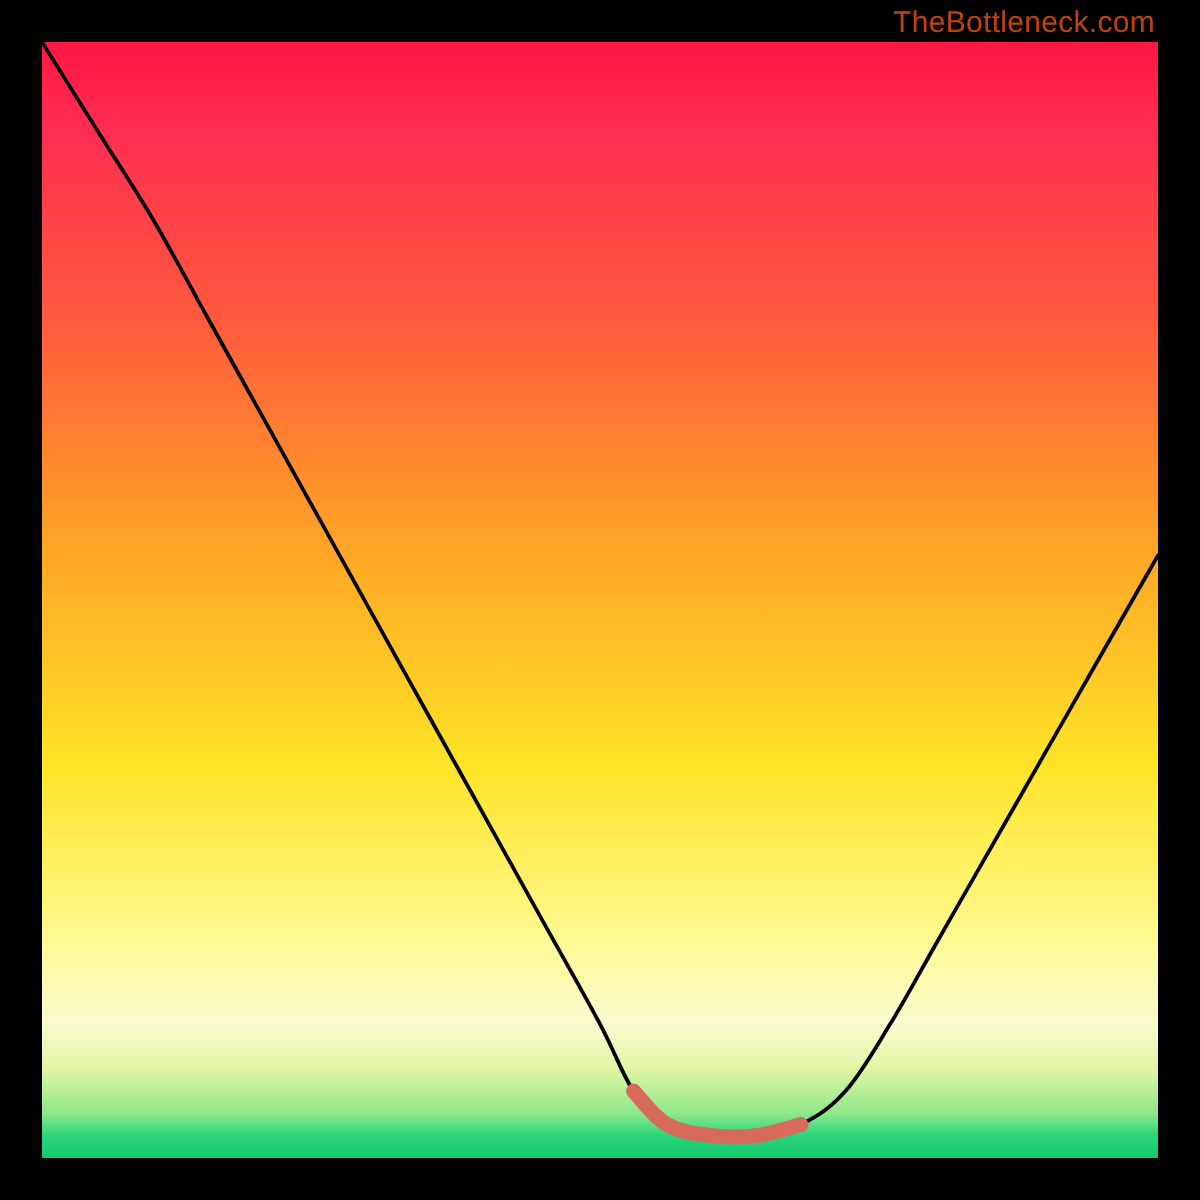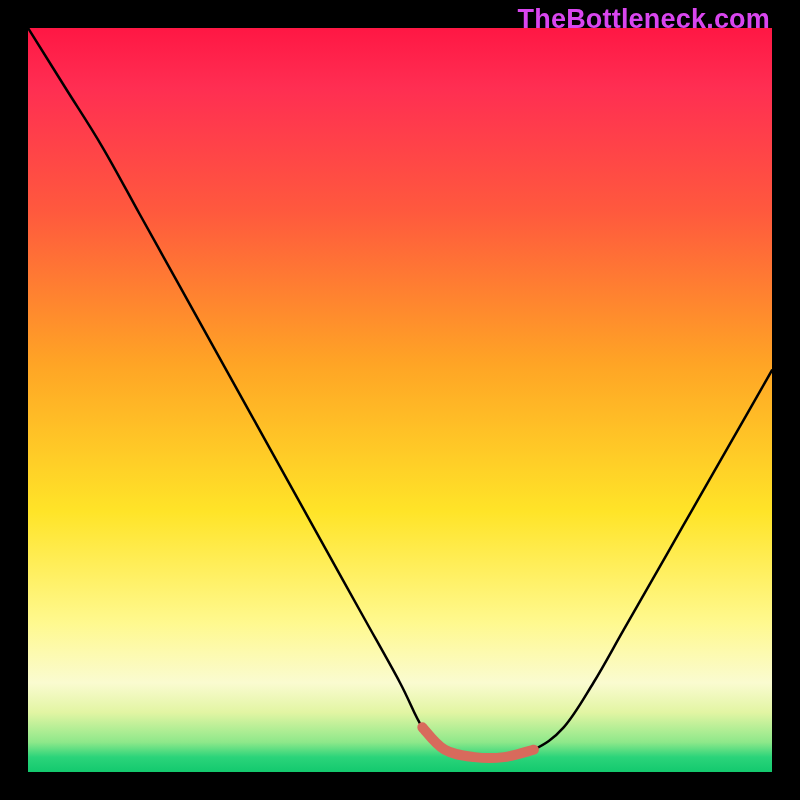--- a/index.html
+++ b/index.html
@@ -36,23 +36,23 @@
       #8ee88a 96%,
       #2bd47a 98%,
       #13c96e 100%
     );
     overflow: hidden;
   }
   .watermark {
     position: absolute;
     top: 4px;
     right: 30px;
-    color: #d946ef;
-    font-size: 27px;
-    font-weight: 700;
+    color: #c2410c;
+    font-size: 20px;
+    font-weight: 400;
     letter-spacing: 0.2px;
   }
   svg.curve {
     position: absolute;
     left: 0;
     top: 0;
     width: 744px;
     height: 744px;
     overflow: visible;
   }

